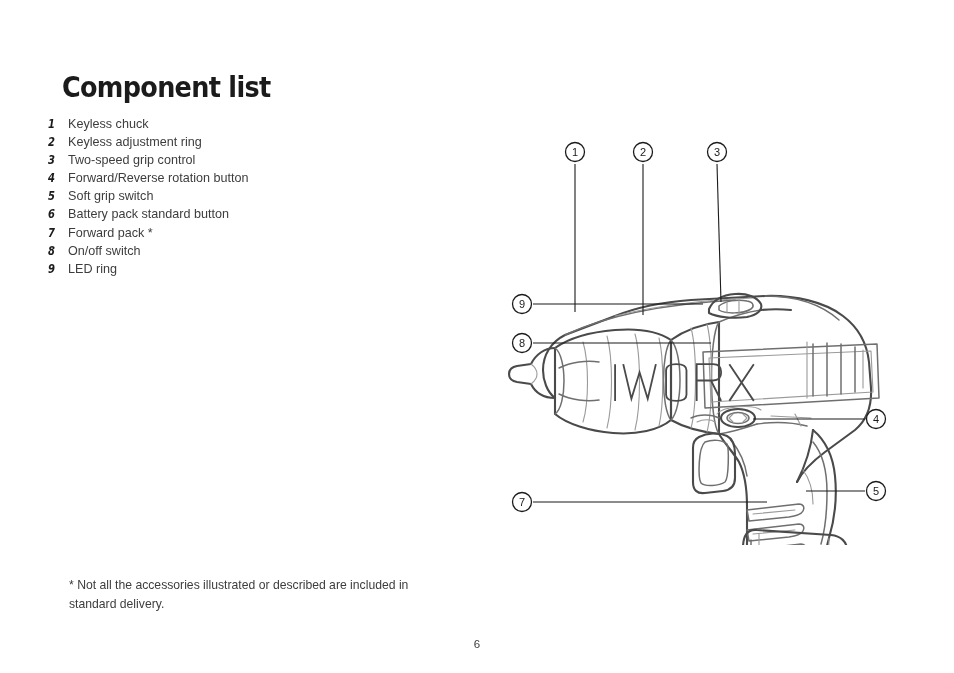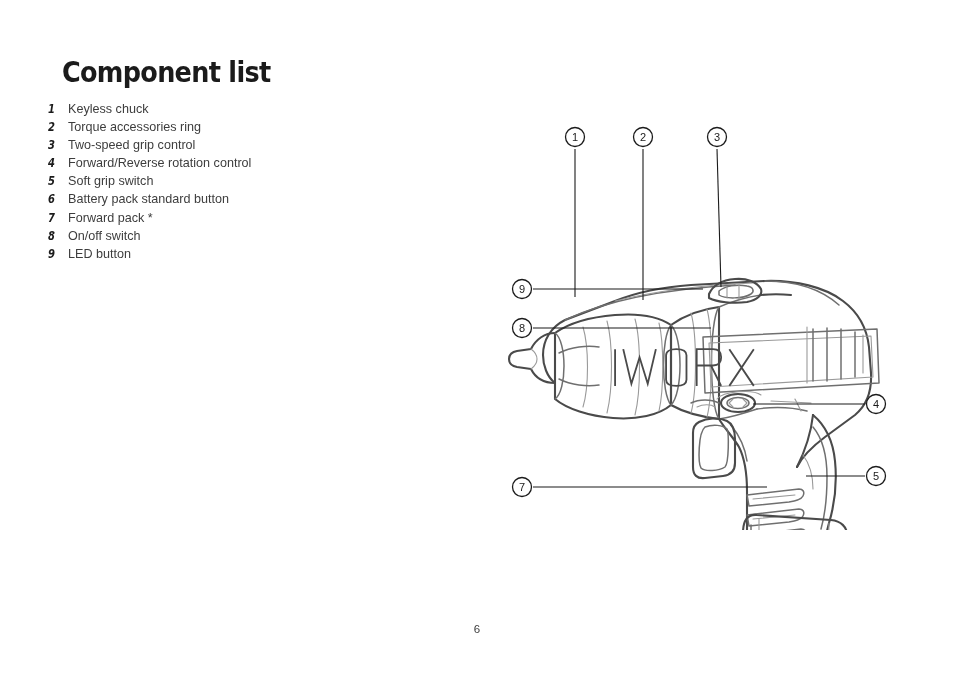--- a/index.html
+++ b/index.html
@@ -10,20 +10,21 @@
     width: 954px;
     height: 673px;
     background: #ffffff;
     font-family: "Liberation Sans", sans-serif;
     overflow: hidden;
     position: relative;
   }
   .page {
     position: absolute;
     inset: 0;
+    margin-top: 15px;
   }
 
   
   .page-title {
     position: absolute;
     left: 62px;
     top: 55px;
     font-family: "DejaVu Sans", sans-serif;
     font-weight: 700;
     font-size: 29px;
@@ -119,52 +120,53 @@
 
   <div class="page-title">Component list</div>
 
   <ul class="component-list">
     <li>
       <span class="item-num">1</span>
       <span class="item-label">Keyless chuck</span>
     </li>
     <li>
       <span class="item-num">2</span>
-      <span class="item-label">Torque accessories ring</span>
+      <span class="item-label">Keyless adjustment ring</span>
     </li>
     <li>
       <span class="item-num">3</span>
       <span class="item-label">Two-speed grip control</span>
     </li>
     <li>
       <span class="item-num">4</span>
-      <span class="item-label">Forward/Reverse rotation control</span>
+      <span class="item-label">Forward/Reverse rotation button</span>
     </li>
     <li>
       <span class="item-num">5</span>
       <span class="item-label">Soft grip switch</span>
     </li>
     <li>
       <span class="item-num">6</span>
       <span class="item-label">Battery pack standard button</span>
     </li>
     <li>
       <span class="item-num">7</span>
       <span class="item-label">Forward pack *</span>
     </li>
     <li>
       <span class="item-num">8</span>
       <span class="item-label">On/off switch</span>
     </li>
     <li>
       <span class="item-num">9</span>
-      <span class="item-label">LED button</span>
+      <span class="item-label">LED ring</span>
     </li>
   </ul>
 
+  <div class="footnote">* Not all the accessories illustrated or described are included in standard delivery.</div>
 
   <div class="page-number">6</div>
 
   <div class="illustration">
     <svg viewBox="0 0 420 415" xmlns="http://www.w3.org/2000/svg">
       <defs>
         <style>
           .o  { fill:none; stroke:#4a4a4a; stroke-width:2.1; stroke-linejoin:round; stroke-linecap:round; }
           .m  { fill:none; stroke:#6f6f6f; stroke-width:1.5; stroke-linejoin:round; stroke-linecap:round; }
           .t  { fill:none; stroke:#9a9a9a; stroke-width:1.1; stroke-linejoin:round; stroke-linecap:round; }

